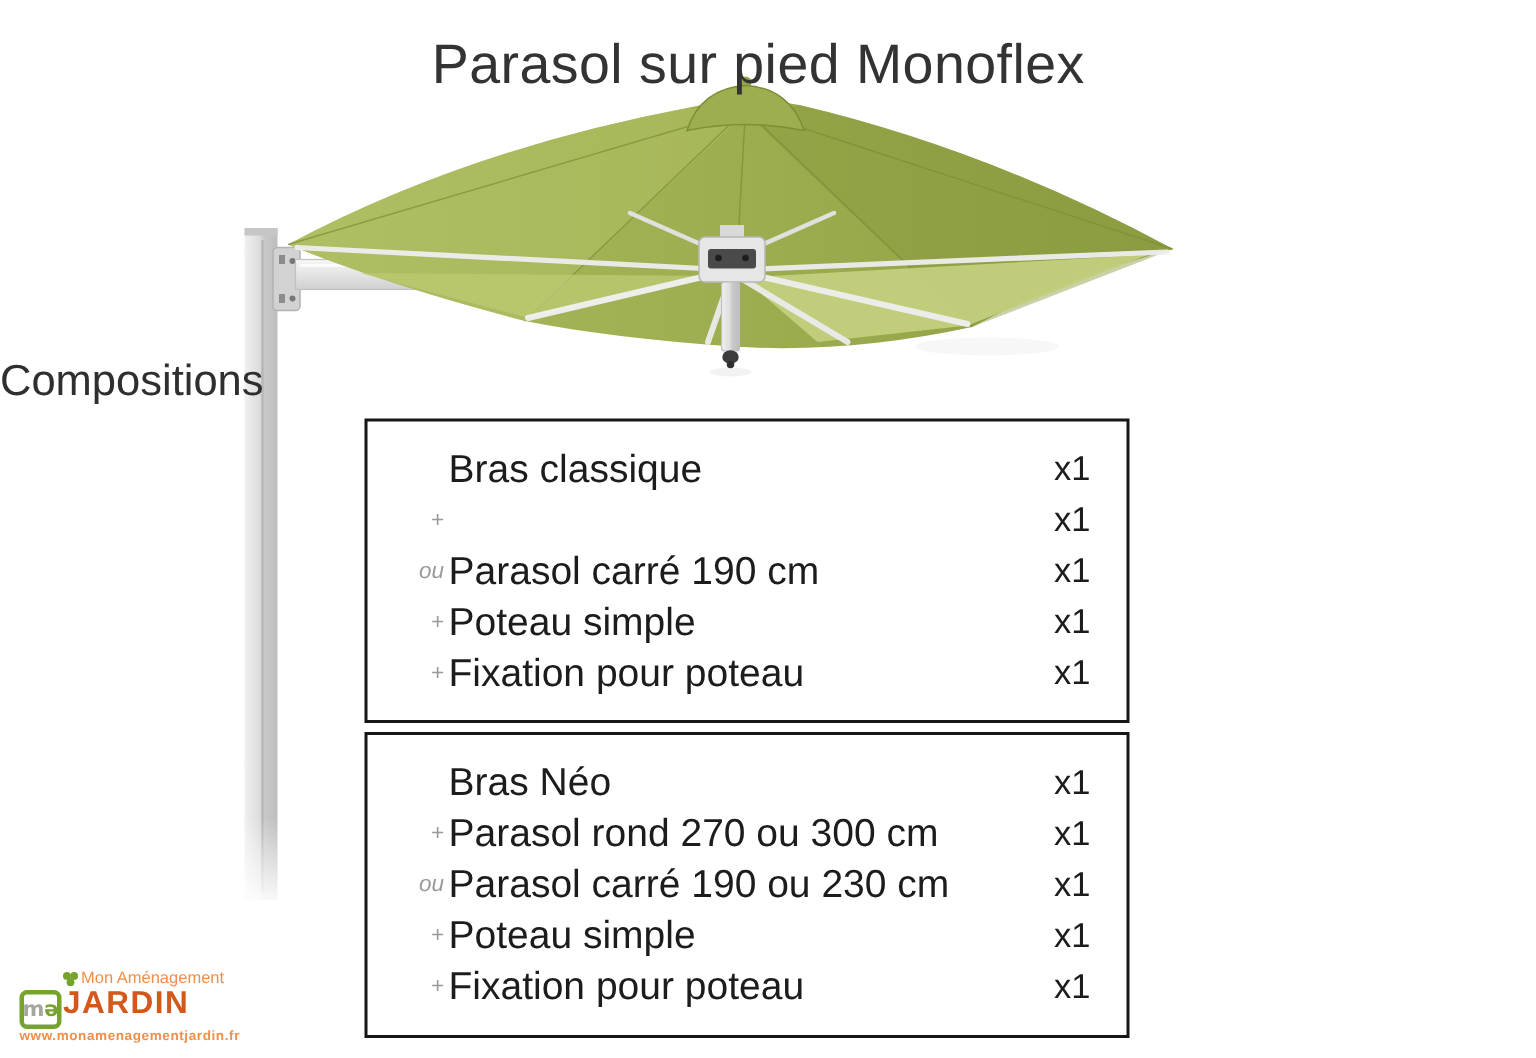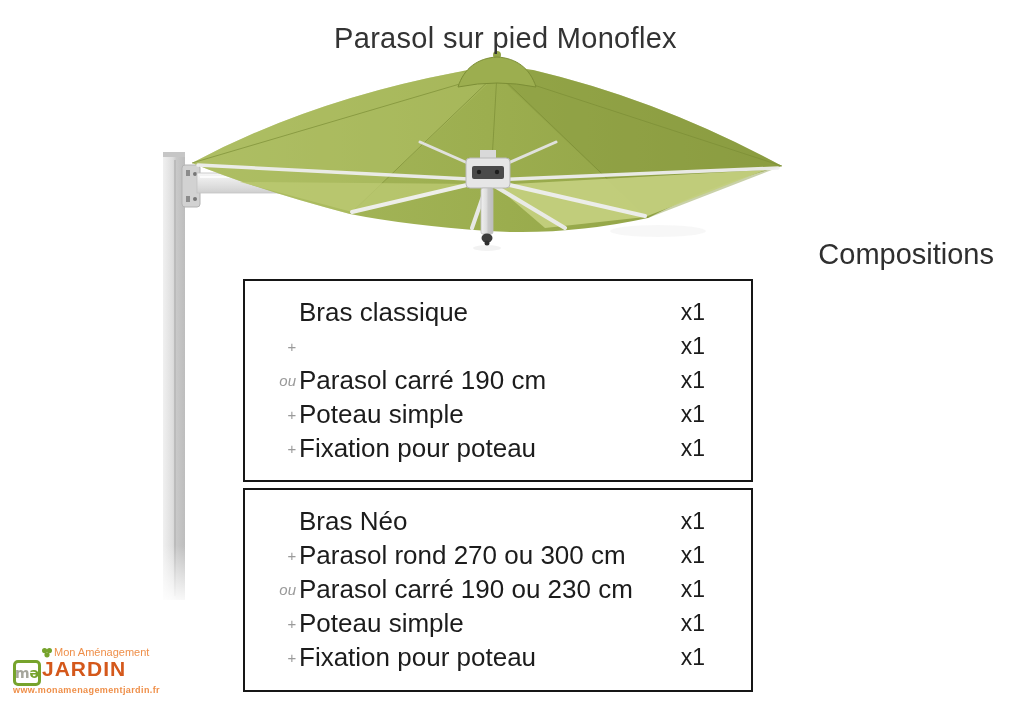--- a/index.html
+++ b/index.html
@@ -1,31 +1,31 @@
 <!DOCTYPE html>
 <html style="--canopy-green: #9cae4f; --canopy-light: #b6c56c; --canopy-dark: #879a3e; --canopy-underside: #c3cf7d; --seam-green: #7c8e36; --pole-gray: #d9d9d9; --text-dark: #1c1c1c; --prefix-gray: #9a9a9a; --box-border: #161616; --logo-green: #76a32c; --logo-orange: #d4581b; --logo-orange-light: #ef8f49;"><head>
 <meta charset="utf-8">
 <style>
   html,body{margin:0;padding:0;background:#fff;}
   .stage{position:relative;width:1024px;height:705px;background:#ffffff;
          font-family:"Liberation Sans",sans-serif;overflow:hidden;}
   .parasol-svg{position:absolute;left:0;top:0;width:1024px;height:705px;}
   .title{position:absolute;top:22px;left:0;width:1011px;text-align:center;
-         font-size:29px;color:#333;letter-spacing:.3px;}
-  .subtitle{position:absolute;top:238px;left:0;width:994px;text-align:right;
+         font-size:37px;color:#333;letter-spacing:.3px;}
+  .subtitle{position:absolute;top:238px;left:0;width:994px;text-align:left;
          font-size:29px;color:#2f2f2f;}
   .box{position:absolute;left:243px;width:510px;border:2px solid #161616;
        background:#fff;box-sizing:border-box;padding:14px 0 0 12px;}
   .box1{top:279px;height:203px;}
   .box2{top:488px;height:204px;}
   .row{display:flex;align-items:center;height:34.2px;}
   .prefix{width:42px;text-align:right;font-size:15px;font-style:italic;
           color:var(--prefix-gray,#9a9a9a);padding-right:3px;box-sizing:border-box;line-height:1;}
   .label{font-size:26px;color:#1c1c1c;white-space:nowrap;}
-  .qty{margin-left:auto;font-size:23px;color:#1c1c1c;padding-right:46px;}
+  .qty{margin-left:auto;font-size:23px;color:#1c1c1c;padding-right:24px;}
   
   .logo{position:absolute;left:13px;top:642px;width:150px;height:58px;}
   .logo-badge{position:absolute;left:0;top:18px;width:22px;height:20px;
               border:3px solid var(--logo-green,#76a32c);border-radius:5px;background:#fff;
               display:flex;align-items:center;justify-content:center;
               font-family:"DejaVu Sans",sans-serif;font-weight:bold;font-size:14px;line-height:1;}
   .badge-m{color:#a6a69c;}
   .badge-a{color:var(--logo-green,#76a32c);}
   .logo-clover{position:absolute;left:28px;top:5px;}
   .logo-tagline{position:absolute;left:41px;top:4px;font-size:11px;

